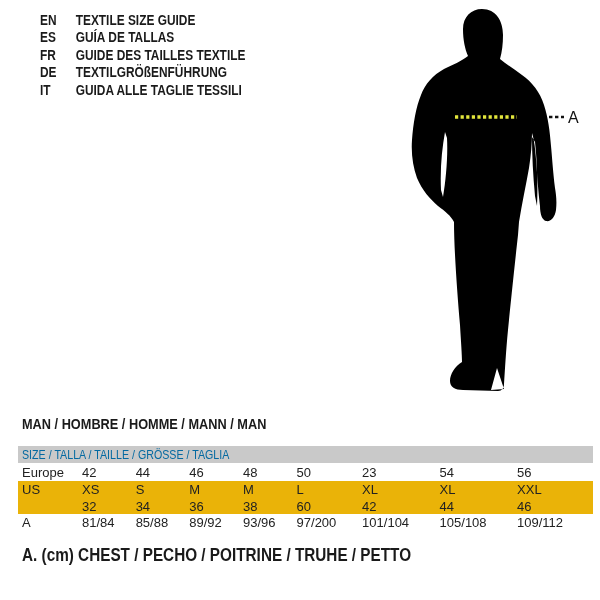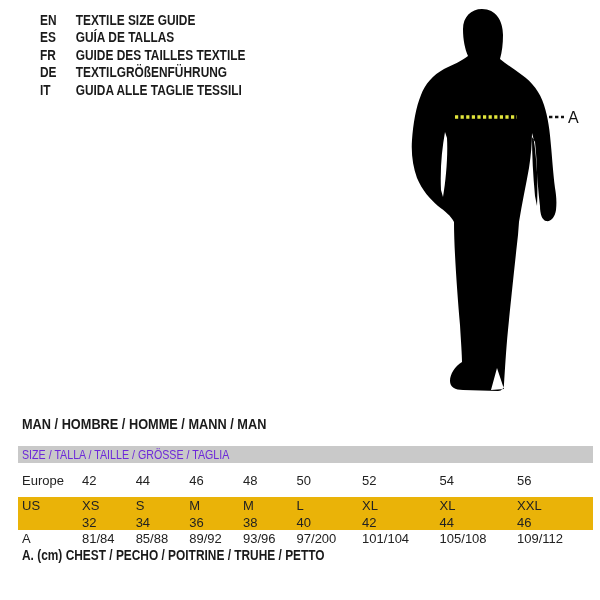--- a/index.html
+++ b/index.html
@@ -20,32 +20,32 @@
   
   .figure-wrap{position:absolute;left:405px;top:0;width:195px;height:420px;}
 
   
   .man-title{position:absolute;left:22px;top:416px;font-size:15px;font-weight:700;line-height:16px;}
 
   
   .size-table{position:absolute;left:18px;top:446px;width:575px;border-collapse:collapse;
               font-size:13px;color:#222;}
   .size-table td{padding:0;vertical-align:middle;line-height:1;}
-  .size-table .thead-row td{background:#c9c9c9;height:17px;padding-left:4px;color:#6d28d9;}
+  .size-table .thead-row td{background:#c9c9c9;height:17px;padding-left:4px;color:#0369a1;}
   .size-table .thead-row .condensed{transform:scaleX(0.82);}
   .size-table .row-label{width:60px;text-align:left;padding-left:4px;}
   .size-table .val{text-align:left;}
   .size-table tr.shaded td{background:#eab308;}
-  .size-table tr.r-europe td{height:34px;}
+  .size-table tr.r-europe td{height:18px;}
   .size-table tr.r-us td{height:17px;}
   .size-table tr.r-usnum td{height:16px;margin-top:8px;}
   .size-table tr.r-a td{height:17px;}
 
   
-  .footnote{position:absolute;left:22px;top:548px;font-size:14px;font-weight:700;line-height:15px;}
+  .footnote{position:absolute;left:22px;top:548px;font-size:18px;font-weight:700;line-height:15px;}
 </style>
 </head>
 <body>
 
 <div id="canvas">
 
   <div class="lang-list">
     <div class="lang-row">
       <span class="lang-code">EN</span>
       <span class="lang-label">TEXTILE SIZE GUIDE</span>
@@ -124,42 +124,42 @@
           <span class="condensed">SIZE / TALLA / TAILLE / GRÖSSE / TAGLIA</span>
         </td>
       </tr>
       <tr class="r-europe">
         <td class="row-label">Europe</td>
         <td class="val">42</td>
         <td class="val">44</td>
         <td class="val">46</td>
         <td class="val">48</td>
         <td class="val">50</td>
-        <td class="val">52</td>
+        <td class="val">23</td>
         <td class="val">54</td>
         <td class="val">56</td>
       </tr>
       <tr class="r-us shaded">
         <td class="row-label">US</td>
         <td class="val">XS</td>
         <td class="val">S</td>
         <td class="val">M</td>
         <td class="val">M</td>
         <td class="val">L</td>
         <td class="val">XL</td>
         <td class="val">XL</td>
         <td class="val">XXL</td>
       </tr>
       <tr class="r-usnum shaded">
         <td class="row-label"></td>
         <td class="val">32</td>
         <td class="val">34</td>
         <td class="val">36</td>
         <td class="val">38</td>
-        <td class="val">40</td>
+        <td class="val">60</td>
         <td class="val">42</td>
         <td class="val">44</td>
         <td class="val">46</td>
       </tr>
       <tr class="r-a">
         <td class="row-label">A</td>
         <td class="val">81/84</td>
         <td class="val">85/88</td>
         <td class="val">89/92</td>
         <td class="val">93/96</td>

